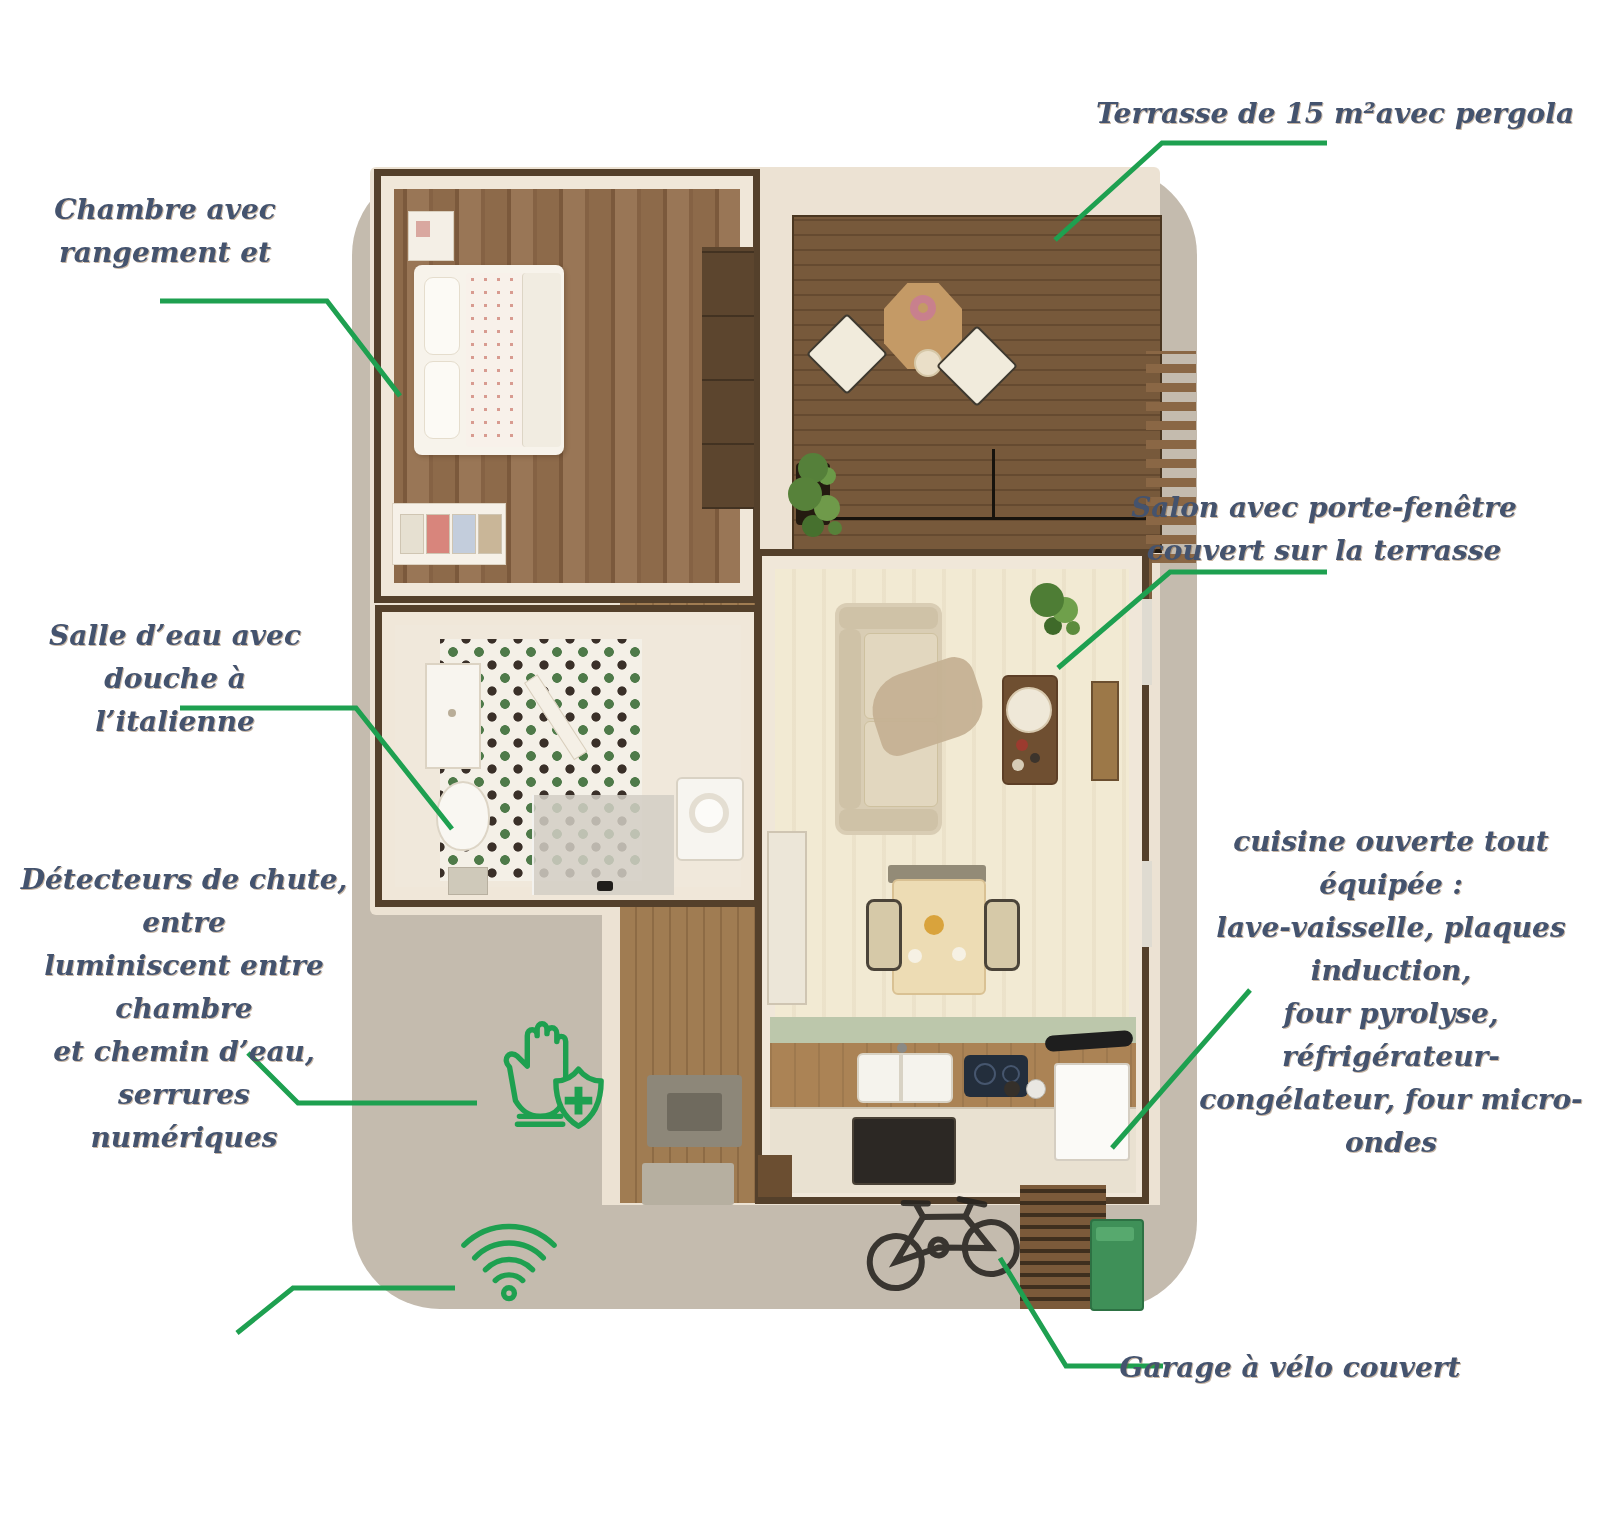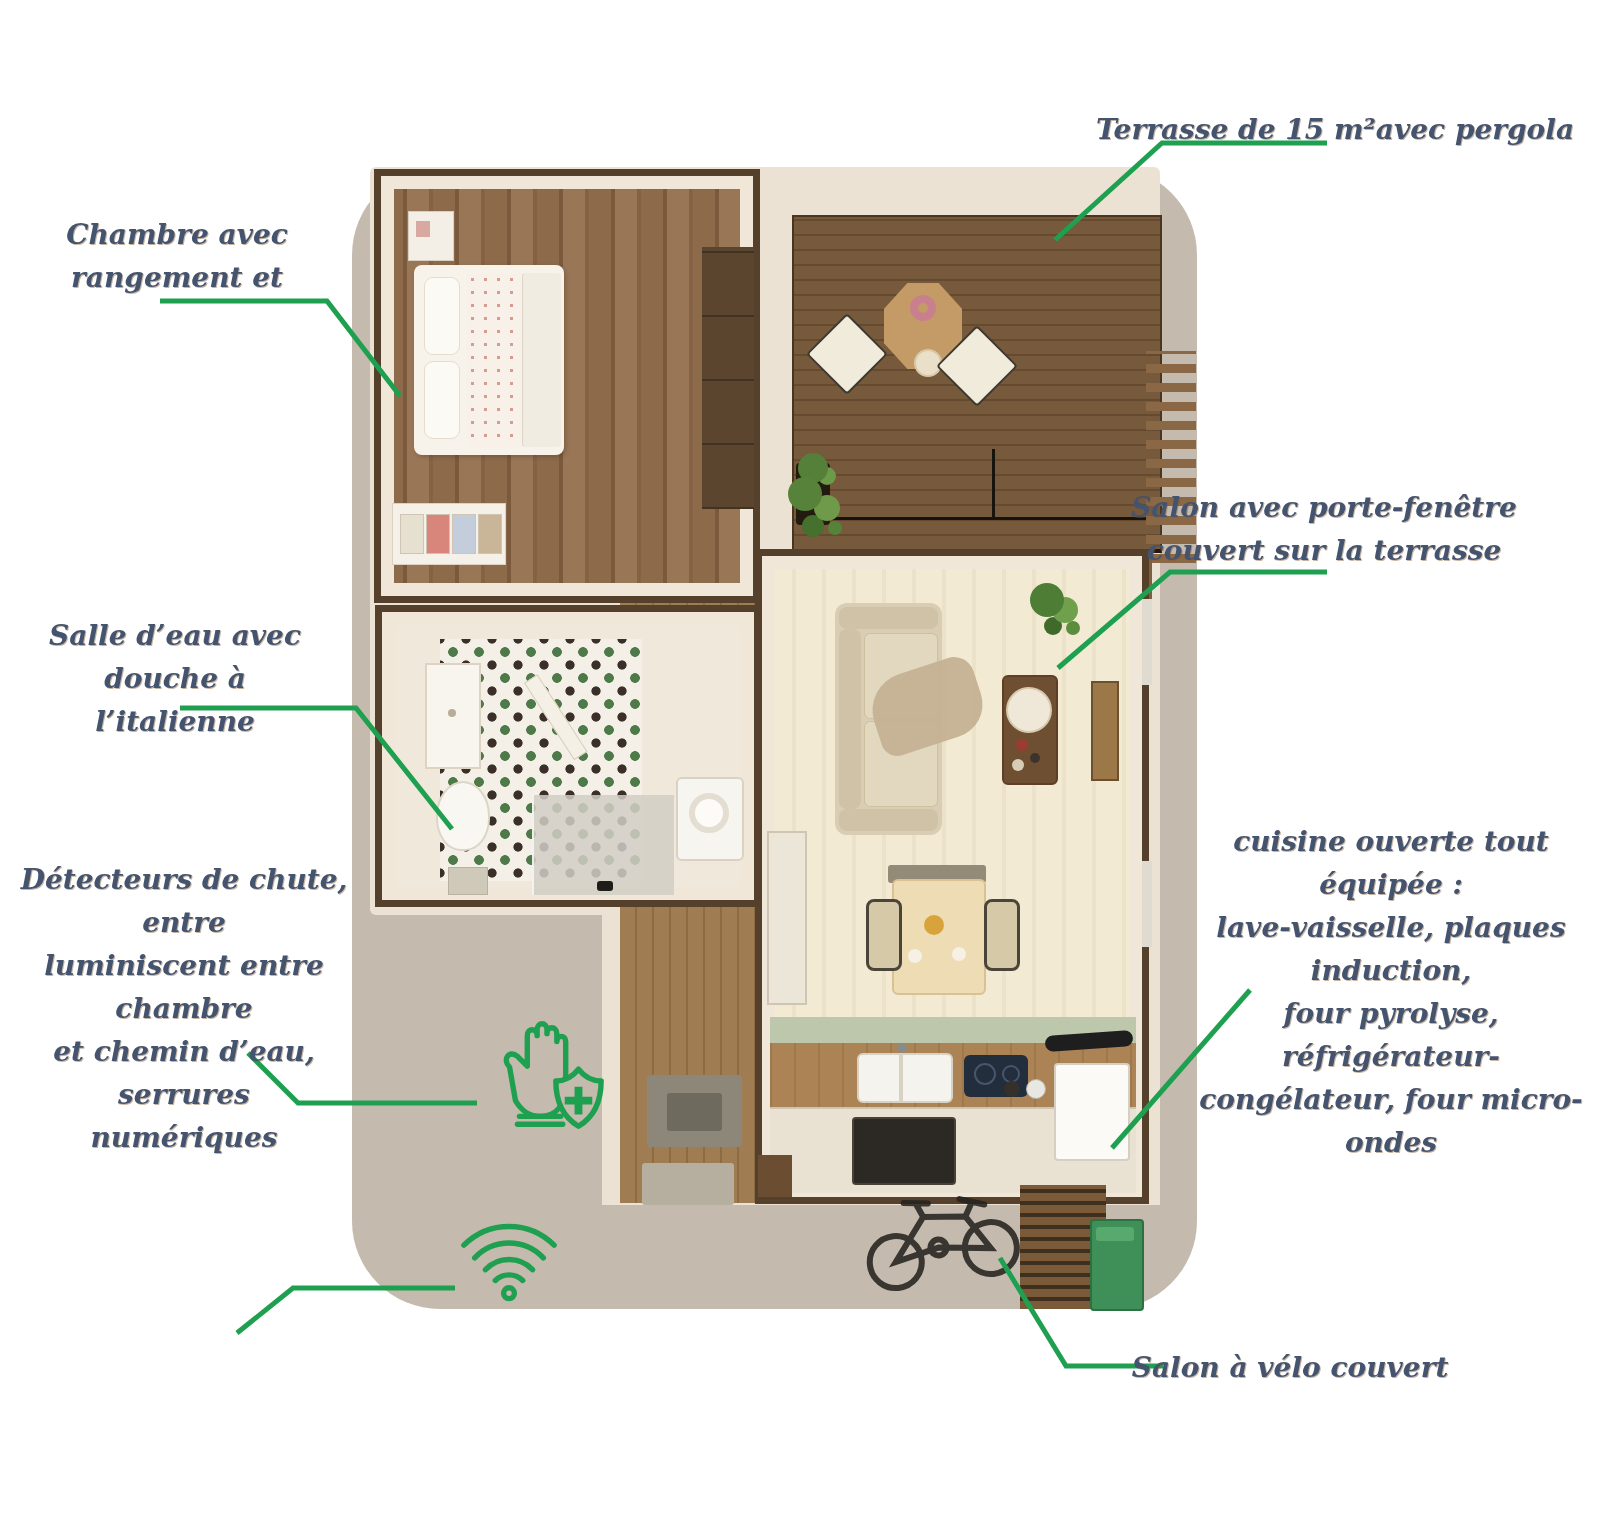--- a/index.html
+++ b/index.html
@@ -139,22 +139,22 @@
   #slats{left:668px;top:1018px;width:86px;height:124px;
     background:repeating-linear-gradient(0deg,#7b5a3a 0 8px,#3f2f1e 8px 12px);}
   #gbin{left:738px;top:1052px;width:50px;height:88px;background:#3f9058;border:2px solid #2d7143;border-radius:4px;}
   #gbin-lid{left:744px;top:1060px;width:38px;height:14px;background:#57a96e;border-radius:3px;}
   #bike-box{left:505px;top:1002px;width:172px;height:128px;transform:rotate(-6deg);}
 
   
   #connectors{position:absolute;left:0;top:0;width:1600px;height:1525px;pointer-events:none;}
   .lbl{position:absolute;color:#44536e;font-style:italic;font-weight:bold;font-size:28px;
        line-height:43px;text-align:center;text-shadow:1px 1px 0 rgba(130,90,50,.45);}
-  #lbl-terrace{left:1335px;top:108px;transform:translateX(-50%);white-space:nowrap;font-style:italic;}
-  #lbl-bedroom{left:0;top:213px;width:330px;margin-left:12px;}
+  #lbl-terrace{left:1335px;top:92px;transform:translateX(-50%);white-space:nowrap;font-style:italic;}
+  #lbl-bedroom{left:0;top:188px;width:330px;}
   #lbl-living{left:1114px;top:486px;width:420px;}
   #lbl-bath{left:8px;top:614px;width:334px;}
   #lbl-safety{left:2px;top:858px;width:364px;}
   #lbl-kitchen{left:1182px;top:820px;width:418px;}
   #lbl-wifi{left:60px;top:1340px;width:325px;}
   #lbl-garage{left:1290px;top:1346px;transform:translateX(-50%);white-space:nowrap;}
   .icon{position:absolute;}
   #icon-safety{left:482px;top:1012px;}
   #icon-wifi{left:450px;top:1202px;}
 </style>
@@ -304,21 +304,21 @@
     <div>et chemin d’eau, serrures</div>
     <div>numériques</div>
   </div>
   <div class="lbl" id="lbl-kitchen">
     <div>cuisine ouverte tout équipée  :</div>
     <div>lave-vaisselle, plaques induction,</div>
     <div>four pyrolyse, réfrigérateur-</div>
     <div>congélateur, four micro-ondes</div>
   </div>
   <div class="lbl" id="lbl-garage">
-    <div>Salon à vélo couvert</div>
+    <div>Garage à vélo couvert</div>
   </div>
 
   <div class="icon" id="icon-safety">
     <svg width="128" height="128" viewBox="0 0 130 130" fill="none" stroke="#1ea050" stroke-width="5.5" stroke-linecap="round" stroke-linejoin="round">
       <path d="M28,56 C20,48 28,38 36,45 L46,55 L46,24 C46,16 56,16 56,24
                L56,18 C56,10 66,10 66,18 L66,22 C66,14 76,14 76,22
                L76,30 C76,23 85,23 85,30 L85,74 C85,95 75,106 59,106
                C47,106 40,100 34,90 Z"></path>
       <path d="M38,106 L80,106 M36,114 L82,114"></path>
       <path d="M98,58 C104,66 113,70 121,70 C121,92 113,107 98,116

